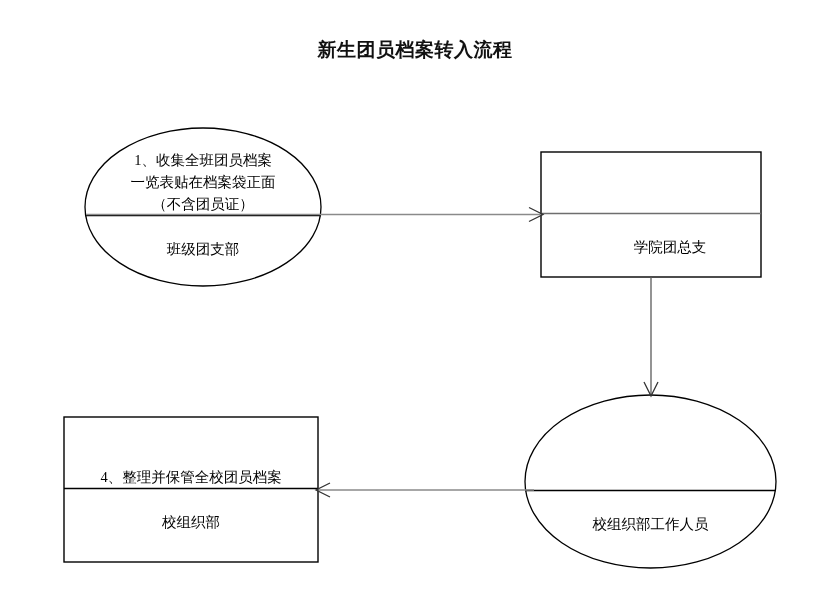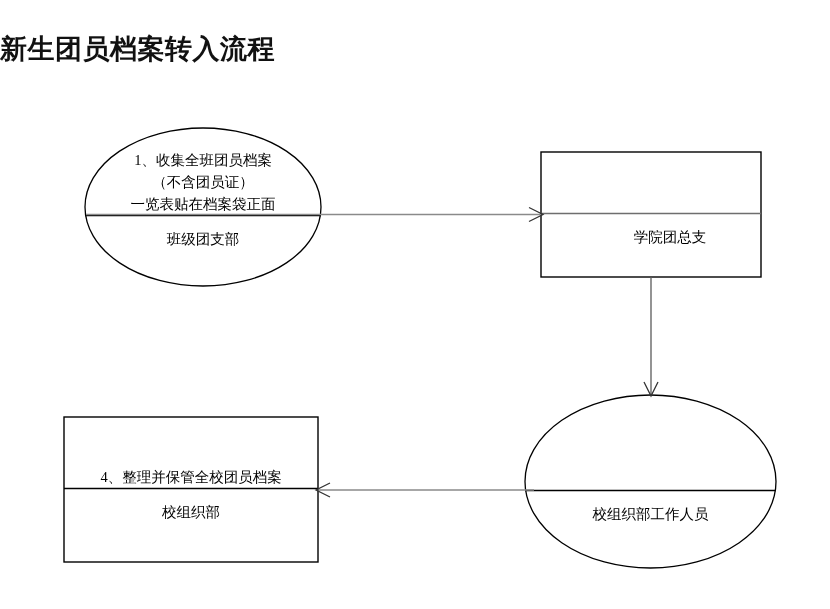--- a/index.html
+++ b/index.html
@@ -22,23 +22,24 @@
     width: 830px;
     height: 609px;
   }
 
   
   .title {
     position: absolute;
     left: 0;
     top: 32px;
     width: 830px;
+    text-align: center;
     font-family: "DejaVu Sans", "Liberation Sans", sans-serif;
     font-weight: bold;
-    font-size: 27px;
+    font-size: 19px;
     letter-spacing: 0.5px;
     line-height: 34px;
     color: #111111;
     white-space: nowrap;
   }
 
   
   .shape-layer {
     position: absolute;
     left: 0;
@@ -68,21 +69,21 @@
     display: flex;
     flex-direction: column;
     justify-content: flex-end;
     align-items: center;
     padding-bottom: 8px;
   }
   .node .lower {
     display: flex;
     flex-direction: column;
     justify-content: flex-start;
-    padding-top: 12px;
+    padding-top: 22px;
   }
   .node .line {
     display: block;
   }
 
   
   #node1      { left: 85px;  top: 128px; width: 236px; height: 158px; }
   #node1 .upper { top: 0;    height: 87px; }
   #node1 .lower { top: 88px; height: 70px; }
 
@@ -135,22 +136,22 @@
     <g>
       <line x1="318" y1="490" x2="534" y2="490" stroke="#8a8a8a" stroke-width="1.5"></line>
       <path d="M 330 483 L 316 490 L 330 497" fill="none" stroke="#333333" stroke-width="1.3"></path>
     </g>
 
   </svg>
 
   <div class="node" id="node1">
     <div class="upper">
       <span class="line">1、收集全班团员档案</span>
+      <span class="line">一览表贴在档案袋正面</span>
       <span class="line">（不含团员证）</span>
-      <span class="line">一览表贴在档案袋正面</span>
     </div>
     <div class="lower">
       <span class="line">班级团支部</span>
     </div>
   </div>
 
   <div class="node" id="node2">
     <div class="lower">
       <span class="line">学院团总支</span>
     </div>

